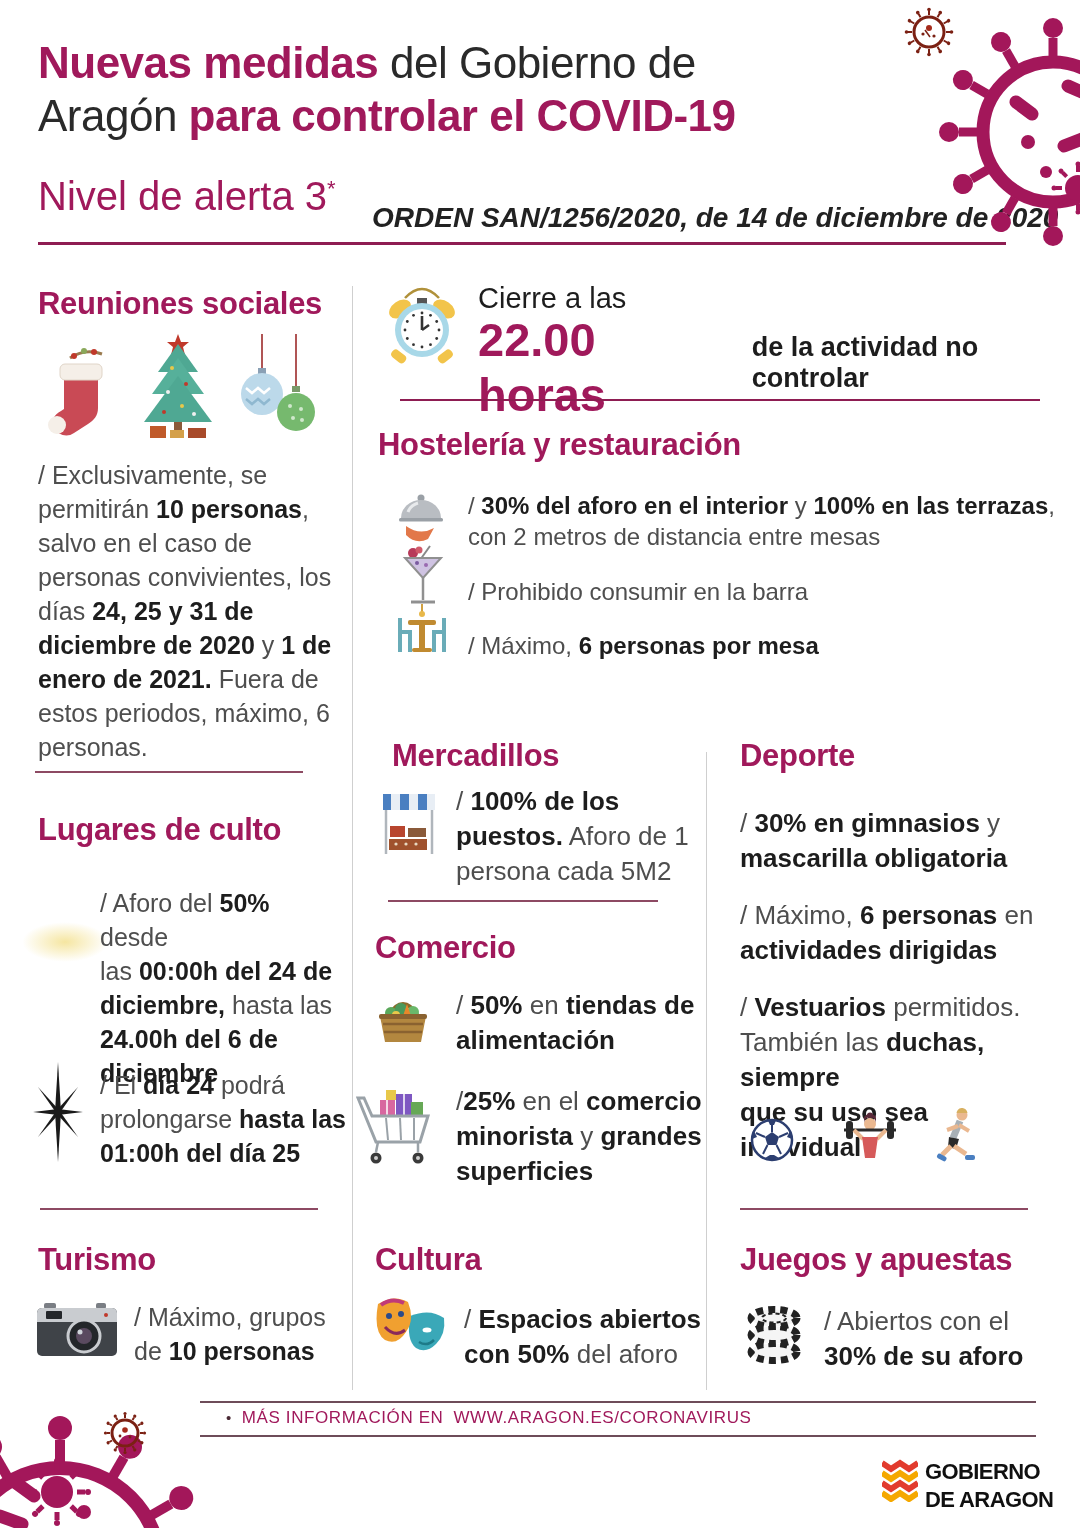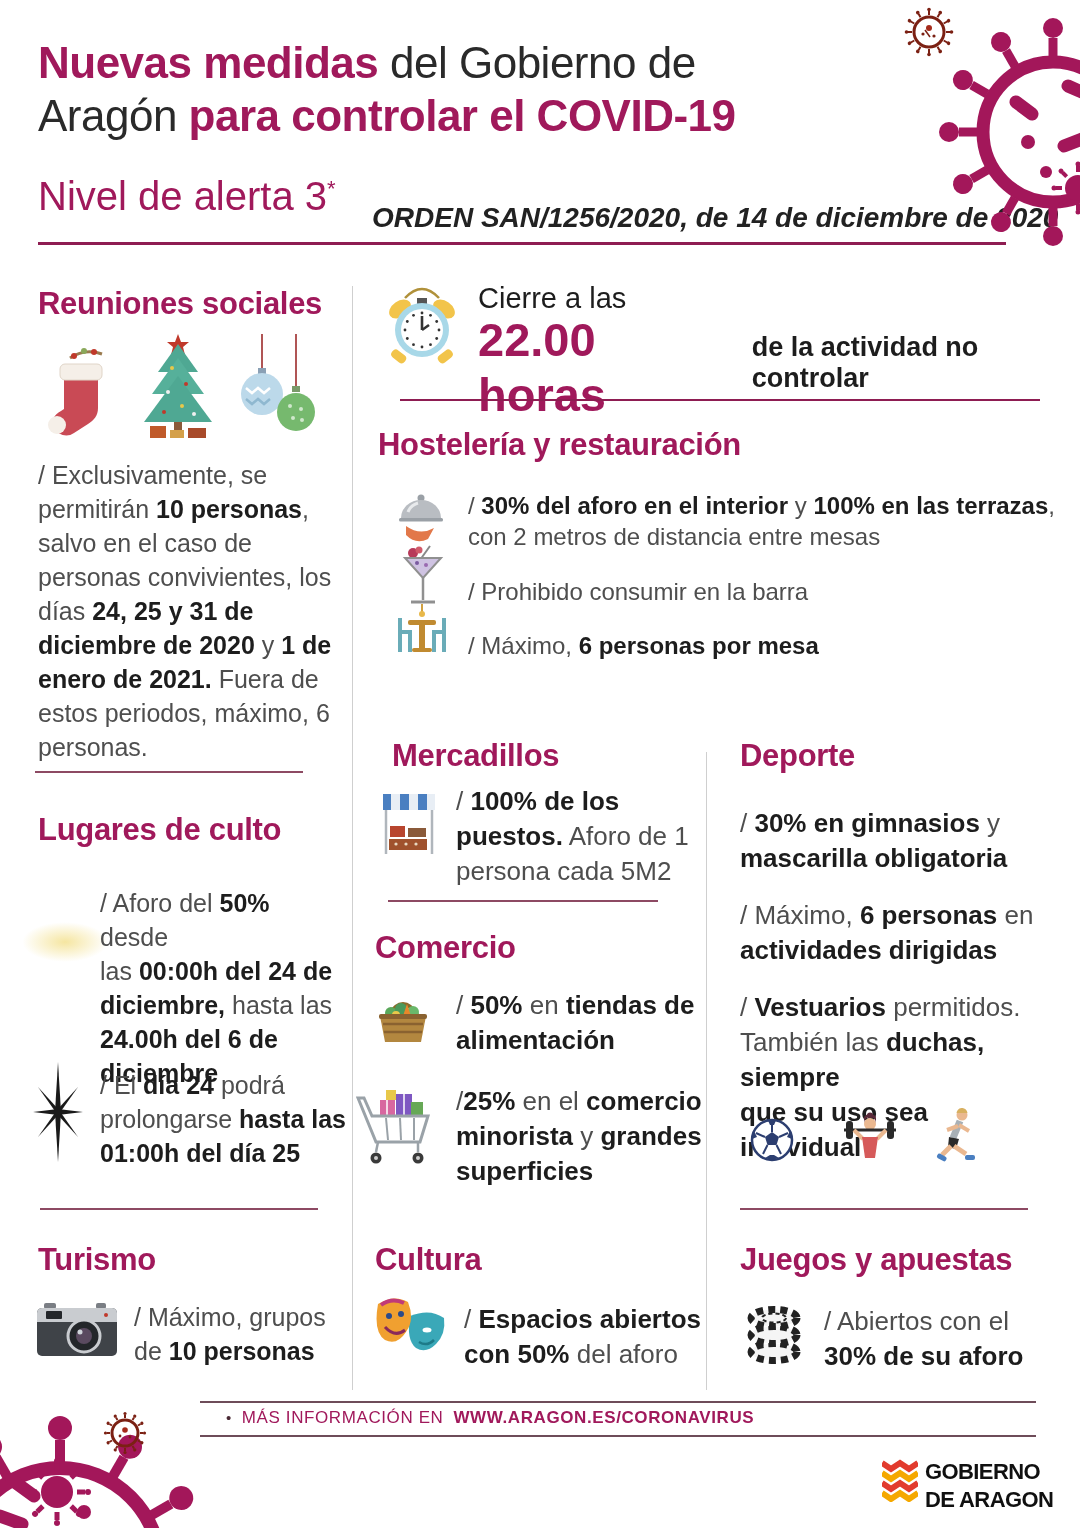--- a/index.html
+++ b/index.html
@@ -25,21 +25,21 @@
   .fs26{font-size:26px;line-height:35px;}
   .closure-intro{left:478px;top:282px;font-size:29px;font-weight:400;color:var(--ink);}
   .closure-row{left:478px;top:312px;display:flex;align-items:baseline;gap:32px;}
   .closure-time{font-size:47px;font-weight:700;color:var(--accent);}
   .closure-detail{font-size:27px;font-weight:700;color:var(--ink);}
   .xmas-row{left:40px;top:332px;display:flex;gap:14px;align-items:flex-end;}
   .glow{left:22px;top:922px;width:86px;height:40px;
         background:radial-gradient(ellipse at center,rgba(240,216,110,0.65) 0%,rgba(240,216,110,0.0) 70%);}
   .footer-text{left:226px;top:1408px;font-size:17px;letter-spacing:0.6px;color:var(--accent);display:flex;gap:10px;align-items:baseline;}
   .footer-text .bullet{color:#4a2a35;font-size:15px;}
-  .footer-text .link{font-weight:700;}
+  .footer-text .link{font-weight:400;}
   .logo{left:882px;top:1458px;display:flex;gap:7px;align-items:flex-start;}
   .logo-text{font-size:22px;line-height:28px;font-weight:700;color:#101010;letter-spacing:-0.6px;white-space:pre-wrap;}
   .logo-text .rt-b{color:#101010;}
   svg{display:block;}
 </style>
 </head>
 <body>
 
 <div class="page">
 

